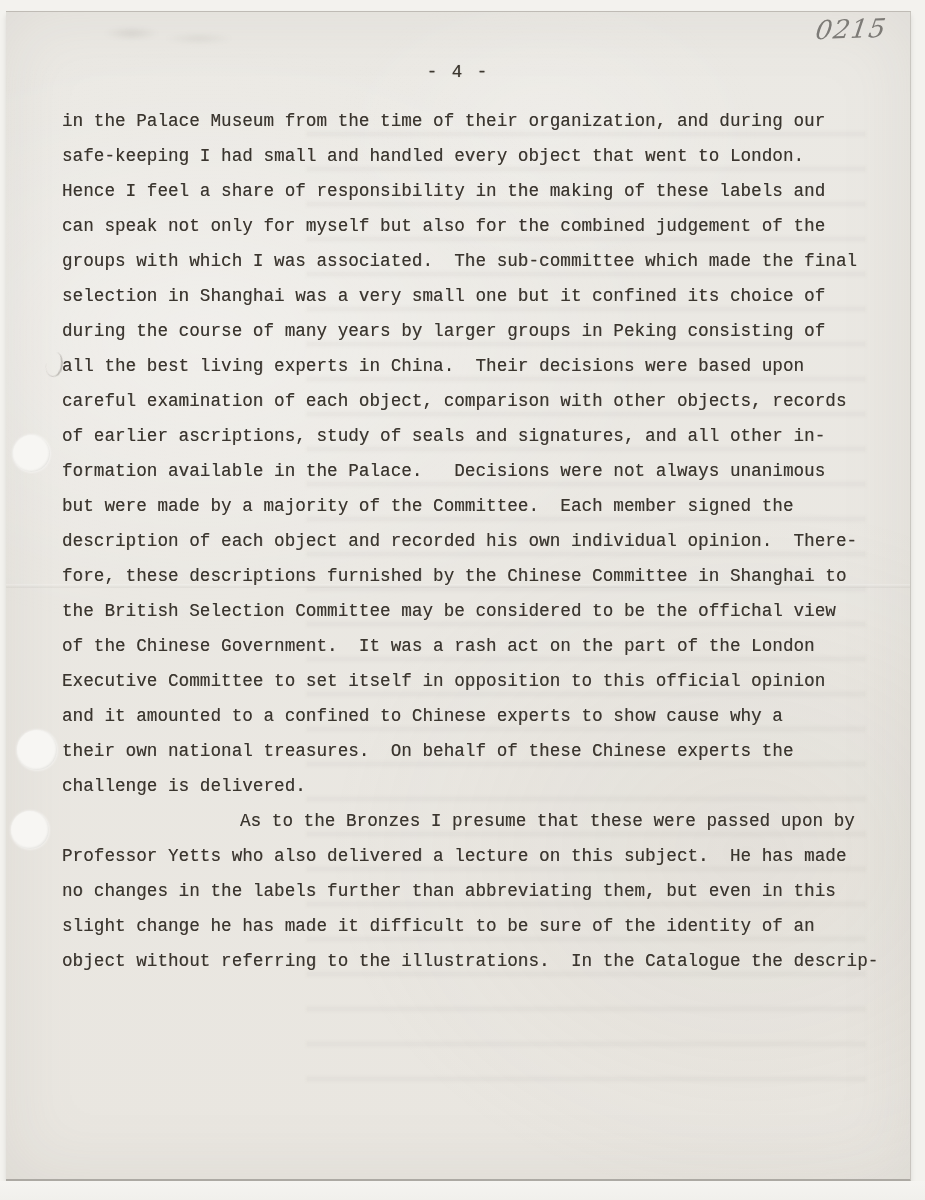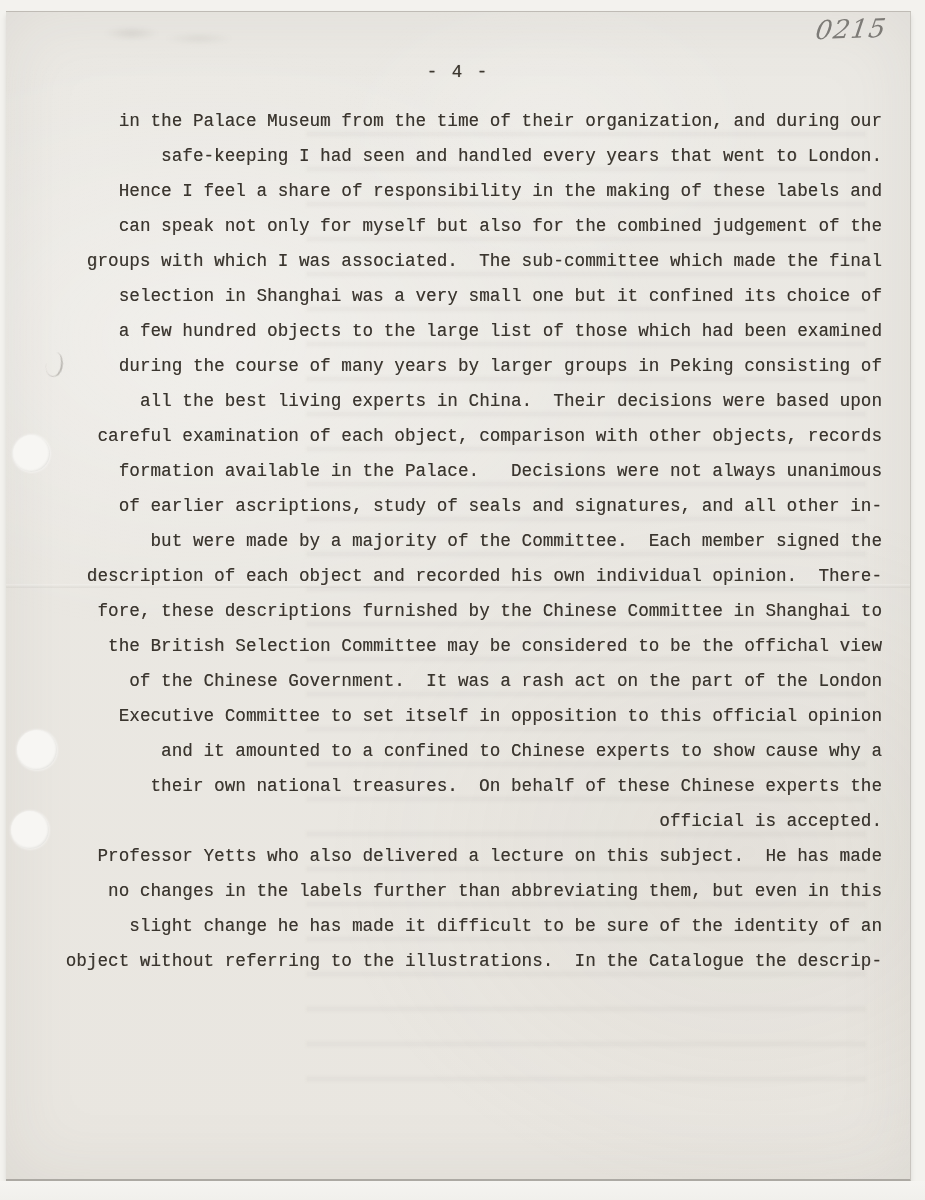--- a/index.html
+++ b/index.html
@@ -74,21 +74,21 @@
     font-size:17.5px;letter-spacing:2px;color:#3c372f;
     text-shadow:0 0 .8px rgba(58,52,45,.65);
   }
   
   .body-text{
     position:absolute;left:56px;top:92px;width:820px;
     font-size:17.5px;line-height:35px;color:#3a352e;
     letter-spacing:.1px;
     text-shadow:.3px .3px .5px rgba(56,50,43,.55);
   }
-  .tline{white-space:pre;height:35px;text-align:right;}
+  .tline{white-space:pre;height:35px;}
   
   .backing-bottom{
     position:absolute;left:0;top:1181px;width:925px;height:19px;
     background:linear-gradient(#f5f4f1,#f1f0ec);
   }
 </style>
 </head>
 <body>
 
 <div class="page">
@@ -97,42 +97,42 @@
   <div class="smudge"></div>
   <div class="crease"></div>
 
   <div class="corner-annotation">0215</div>
 
   <div class="page-number">- 4 -</div>
 
   <div class="body-text">
     <div class="para">
         <div class="tline">in the Palace Museum from the time of their organization, and during our</div>
-        <div class="tline">safe-keeping I had seen and handled every years that went to London.</div>
+        <div class="tline">safe-keeping I had small and handled every object that went to London.</div>
         <div class="tline">Hence I feel a share of responsibility in the making of these labels and</div>
         <div class="tline">can speak not only for myself but also for the combined judgement of the</div>
         <div class="tline">groups with which I was associated.  The sub-committee which made the final</div>
         <div class="tline">selection in Shanghai was a very small one but it confined its choice of</div>
-        <div class="tline">a few hundred objects to the large list of those which had been examined</div>
         <div class="tline">during the course of many years by larger groups in Peking consisting of</div>
         <div class="tline">all the best living experts in China.  Their decisions were based upon</div>
         <div class="tline">careful examination of each object, comparison with other objects, records</div>
+        <div class="tline">of earlier ascriptions, study of seals and signatures, and all other in-</div>
         <div class="tline">formation available in the Palace.   Decisions were not always unanimous</div>
-        <div class="tline">of earlier ascriptions, study of seals and signatures, and all other in-</div>
         <div class="tline">but were made by a majority of the Committee.  Each member signed the</div>
         <div class="tline">description of each object and recorded his own individual opinion.  There-</div>
         <div class="tline">fore, these descriptions furnished by the Chinese Committee in Shanghai to</div>
         <div class="tline">the British Selection Committee may be considered to be the offichal view</div>
         <div class="tline">of the Chinese Government.  It was a rash act on the part of the London</div>
         <div class="tline">Executive Committee to set itself in opposition to this official opinion</div>
         <div class="tline">and it amounted to a confined to Chinese experts to show cause why a</div>
         <div class="tline">their own national treasures.  On behalf of these Chinese experts the</div>
-        <div class="tline">official is accepted.</div>
+        <div class="tline">challenge is delivered.</div>
       </div>
     <div class="para">
+        <div class="tline" style="padding-left: 178px;">As to the Bronzes I presume that these were passed upon by</div>
         <div class="tline">Professor Yetts who also delivered a lecture on this subject.  He has made</div>
         <div class="tline">no changes in the labels further than abbreviating them, but even in this</div>
         <div class="tline">slight change he has made it difficult to be sure of the identity of an</div>
         <div class="tline">object without referring to the illustrations.  In the Catalogue the descrip-</div>
       </div>
   </div>
 
   <div class="pencil-mark"></div>
 
   <div class="hole hole-1"></div>

